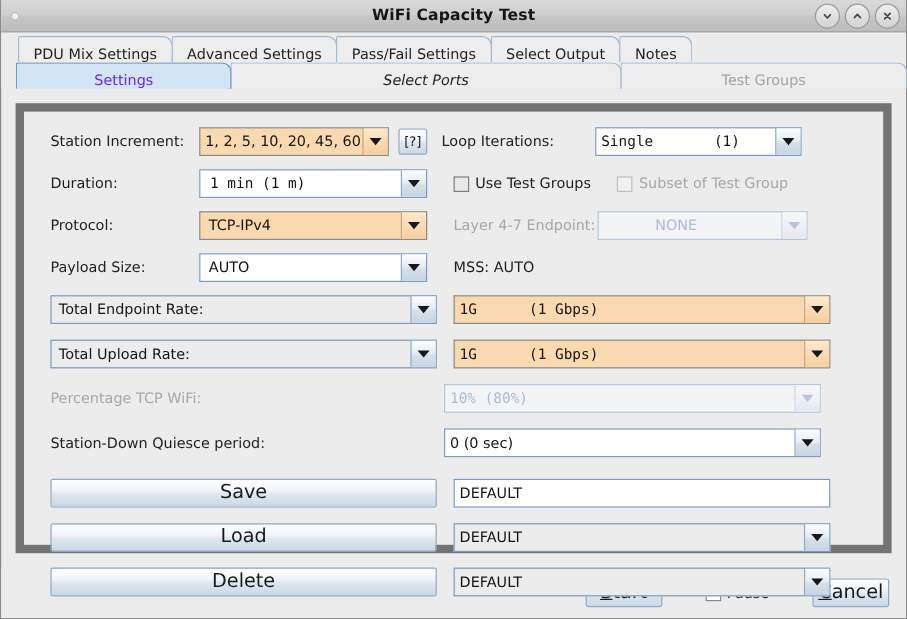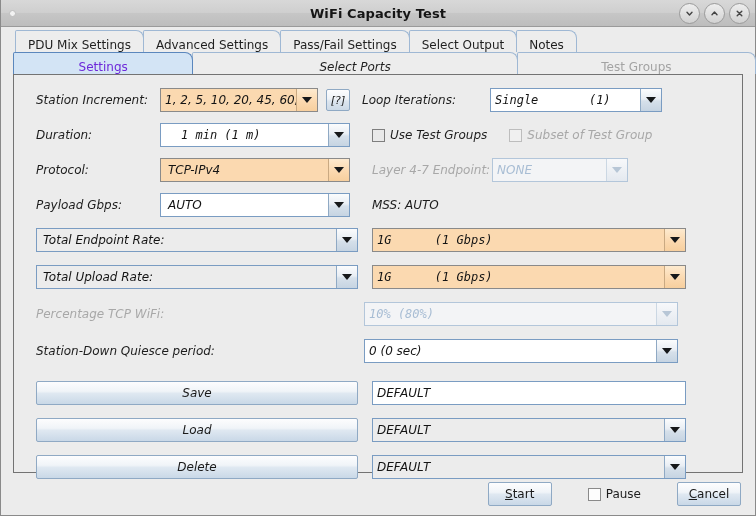--- a/index.html
+++ b/index.html
@@ -97,27 +97,26 @@
   }
   .tab.disabled {
     color: #a3a3a3;
     background: #ededed;
   }
   .tab.wide-settings { width: 196px; padding: 0; }
   .tab.wide-ports { width: 354px; padding: 0; font-style: italic; }
   .tab.wide-groups { width: 260px; padding: 0; }
   
   .panel {
-    margin: 0 12px;
+    margin: 12px 12px;
     flex: 1 1 auto;
     background: #ececec;
-    border: 1px solid #737373;
+    border: 7px solid #737373;
     box-sizing: border-box;
     position: relative;
-    font-style: italic;
   }
   .formarea {
     position: absolute;
     left: 0; top: 0; right: 0; bottom: 0;
     padding: 12px 14px 0 14px;
     box-sizing: border-box;
   }
   .row {
     display: flex;
     align-items: center;
@@ -218,22 +217,22 @@
   }
   .cbox.disabled { background: #f0f0f0; border-color: #bdbdbd; }
   .cbox.white { background: #fdfdfd; border-color: #8a8a8a; }
   
   .btn {
     height: 24px;
     box-sizing: border-box;
     background: linear-gradient(to bottom, #fdfdfe 0%, #f0f4f8 42%, #dfe8f1 52%, #c9d8e7 100%);
     border: 1px solid #8fa9c4;
     border-radius: 2px;
-    display: flex; align-items: center; justify-content: center;
-    font-size: 12px;
+    display: flex; align-items: flex-start; justify-content: center;
+    font-size: 16px;
     color: #1a1a1a;
     cursor: pointer;
     user-select: none;
   }
   .btn.small { width: 64px; height: 24px; }
   
   .bottombar {
     flex: 0 0 42px;
     display: flex;
     align-items: center;
@@ -317,48 +316,48 @@
         <div class="label" style="width:140px; padding-left:12px; box-sizing:border-box;">Loop Iterations:</div>
         <div class="combo" style="width:172px">
           <div class="cval mono">Single       (1)</div>
           <div class="arrow"></div>
         </div>
       </div>
 
       <div class="row">
         <div class="label lbl-col">Duration:</div>
         <div class="combo" style="width:190px">
-          <div class="cval mono" style="padding-left:20px">1 min (1 m)</div>
+          <div class="cval mono" style="padding-left:8px">1 min (1 m)</div>
           <div class="arrow"></div>
         </div>
         <div class="checkrow" style="margin-left:22px">
           <div class="cbox"></div>
           <div class="label">Use Test Groups</div>
         </div>
         <div class="checkrow" style="margin-left:22px">
           <div class="cbox disabled"></div>
           <div class="label disabled">Subset of Test Group</div>
         </div>
       </div>
 
       <div class="row">
         <div class="label lbl-col">Protocol:</div>
         <div class="combo peach" style="width:190px">
           <div class="cval" style="padding-left:7px">TCP-IPv4</div>
           <div class="arrow"></div>
         </div>
         <div class="label disabled" style="width:140px; padding-left:22px; box-sizing:border-box;">Layer 4-7 Endpoint:</div>
-        <div class="combo disabled" style="width:136px; margin-left:2px;">
+        <div class="combo disabled" style="width:175px; margin-left:2px;padding-left:43px;">
           <div class="cval">NONE</div>
           <div class="arrow"></div>
         </div>
       </div>
 
       <div class="row">
-        <div class="label lbl-col">Payload Gbps:</div>
+        <div class="label lbl-col">Payload Size:</div>
         <div class="combo" style="width:190px">
           <div class="cval" style="padding-left:7px">AUTO</div>
           <div class="arrow"></div>
         </div>
         <div class="label" style="margin-left:22px">MSS: AUTO</div>
       </div>
 
       <div class="row" style="margin-bottom:11px">
         <div class="combo grey" style="width:322px; margin-left:8px;">
           <div class="cval" style="padding-left:6px">Total Endpoint Rate:</div>

